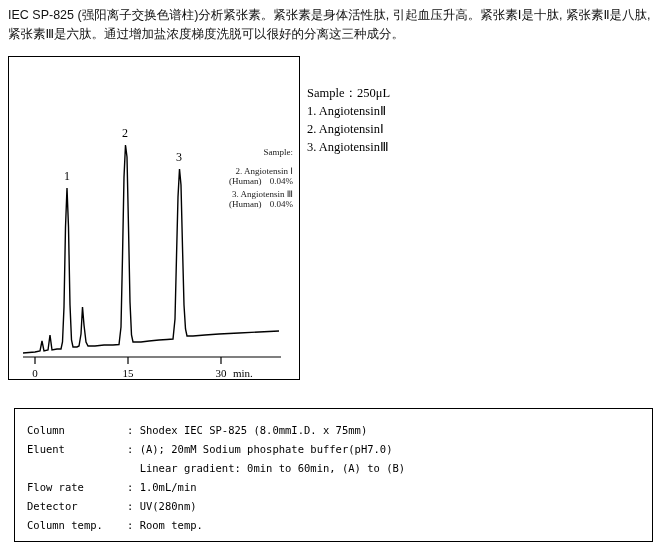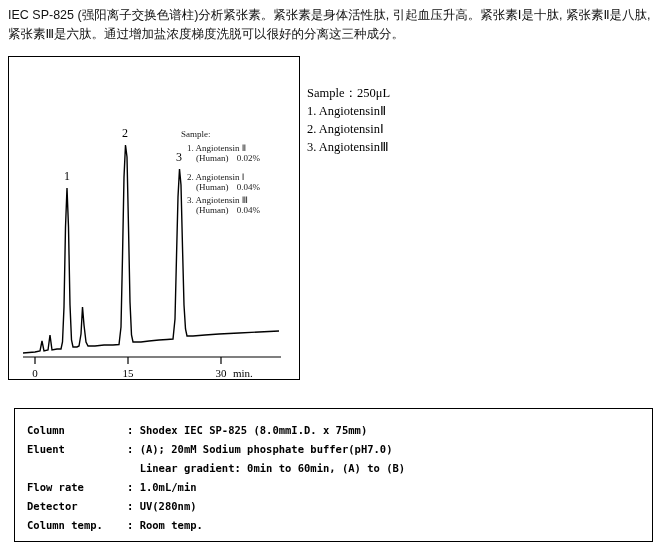--- a/index.html
+++ b/index.html
@@ -61,21 +61,20 @@
     border-collapse: collapse;
     margin: 12px 0 0 12px;
     font-family: "DejaVu Sans Mono", monospace;
     font-size: 10.5px;
     color: #000;
   }
   #conditions td {
     padding: 2px 0;
     vertical-align: top;
     line-height: 15px;
-    font-weight: bold;
   }
   #conditions td.key {
     width: 100px;
     white-space: nowrap;
   }
   #conditions td.val {
     white-space: pre;
   }
   .legend-in-chart {
     font-family: "Liberation Serif", serif;
@@ -122,29 +121,22 @@
     <text x="26" y="320" text-anchor="middle" font-family="Liberation Serif, serif" font-size="11">0</text>
     <text x="119" y="320" text-anchor="middle" font-family="Liberation Serif, serif" font-size="11">15</text>
     <text x="212" y="320" text-anchor="middle" font-family="Liberation Serif, serif" font-size="11">30</text>
     <text x="224" y="320" font-family="Liberation Serif, serif" font-size="11">min.</text>
 
     <text x="58" y="123" text-anchor="middle" font-family="Liberation Serif, serif" font-size="12">1</text>
     <text x="116" y="80" text-anchor="middle" font-family="Liberation Serif, serif" font-size="12">2</text>
     <text x="170" y="104" text-anchor="middle" font-family="Liberation Serif, serif" font-size="12">3</text>
   </svg>
 
-  <div class="legend-in-chart" style="position:absolute; left:172px; top:72px; width:112px;">
+  <div class="legend-in-chart" style="position:absolute; left:172px; top:90px; width:112px;text-align:right;">
     <div style="margin-bottom:4px;">Sample:</div>
-    <div style="margin-left:6px;">
-      <div>1. Angiotensin Ⅱ</div>
-      <div style="margin-left:9px;">
-        <span>(Human)</span>
-        <span style="margin-left:6px;">0.02%</span>
-      </div>
-    </div>
     <div style="margin-left:6px; margin-top:9px;">
       <div>2. Angiotensin Ⅰ</div>
       <div style="margin-left:9px;">
         <span>(Human)</span>
         <span style="margin-left:6px;">0.04%</span>
       </div>
     </div>
     <div style="margin-left:6px; margin-top:3px;">
       <div>3. Angiotensin Ⅲ</div>
       <div style="margin-left:9px;">

